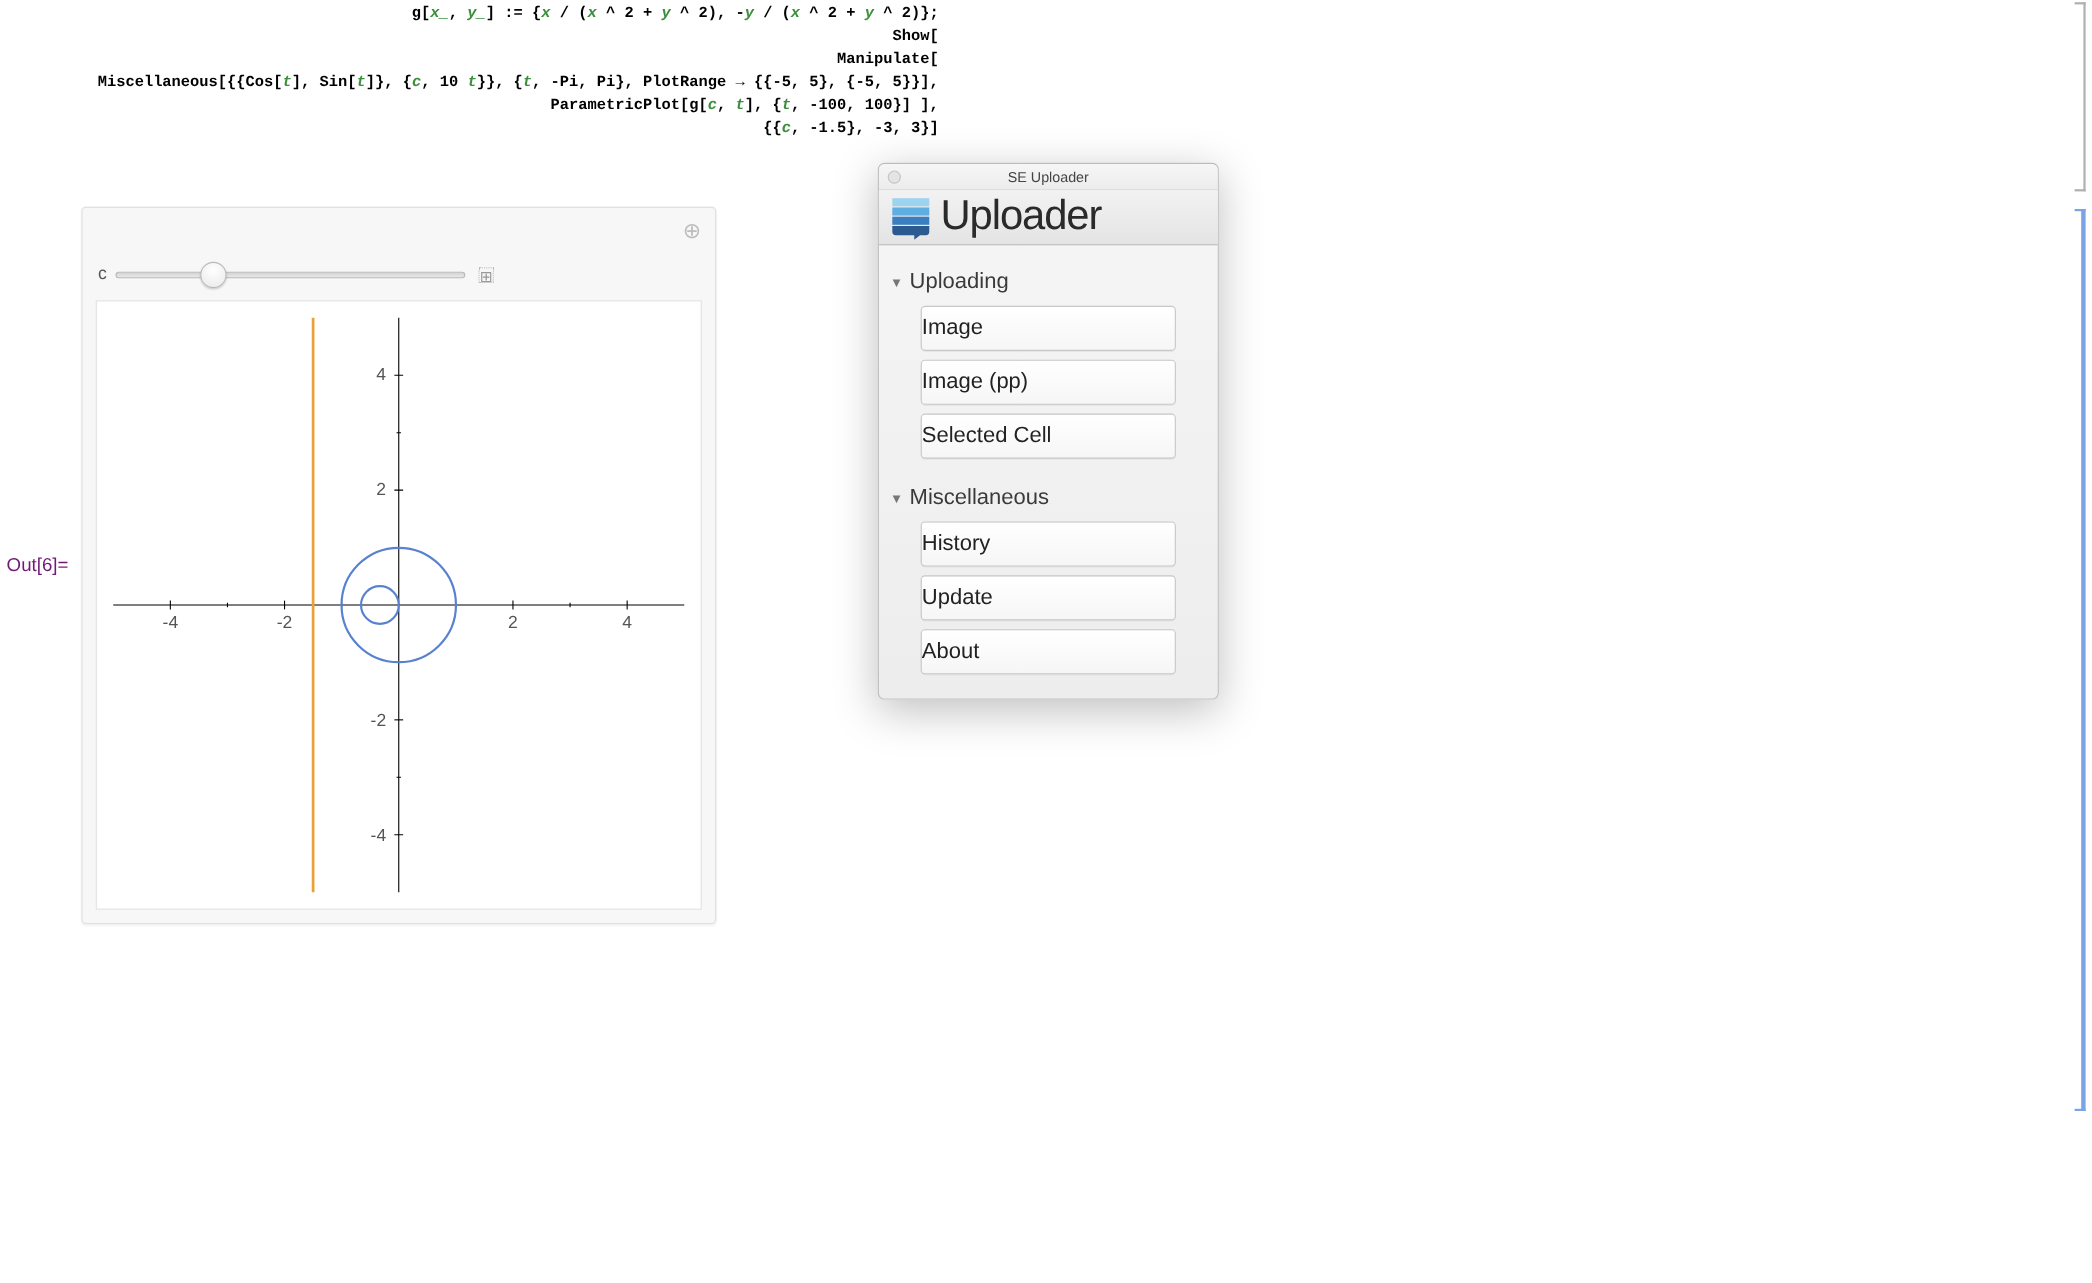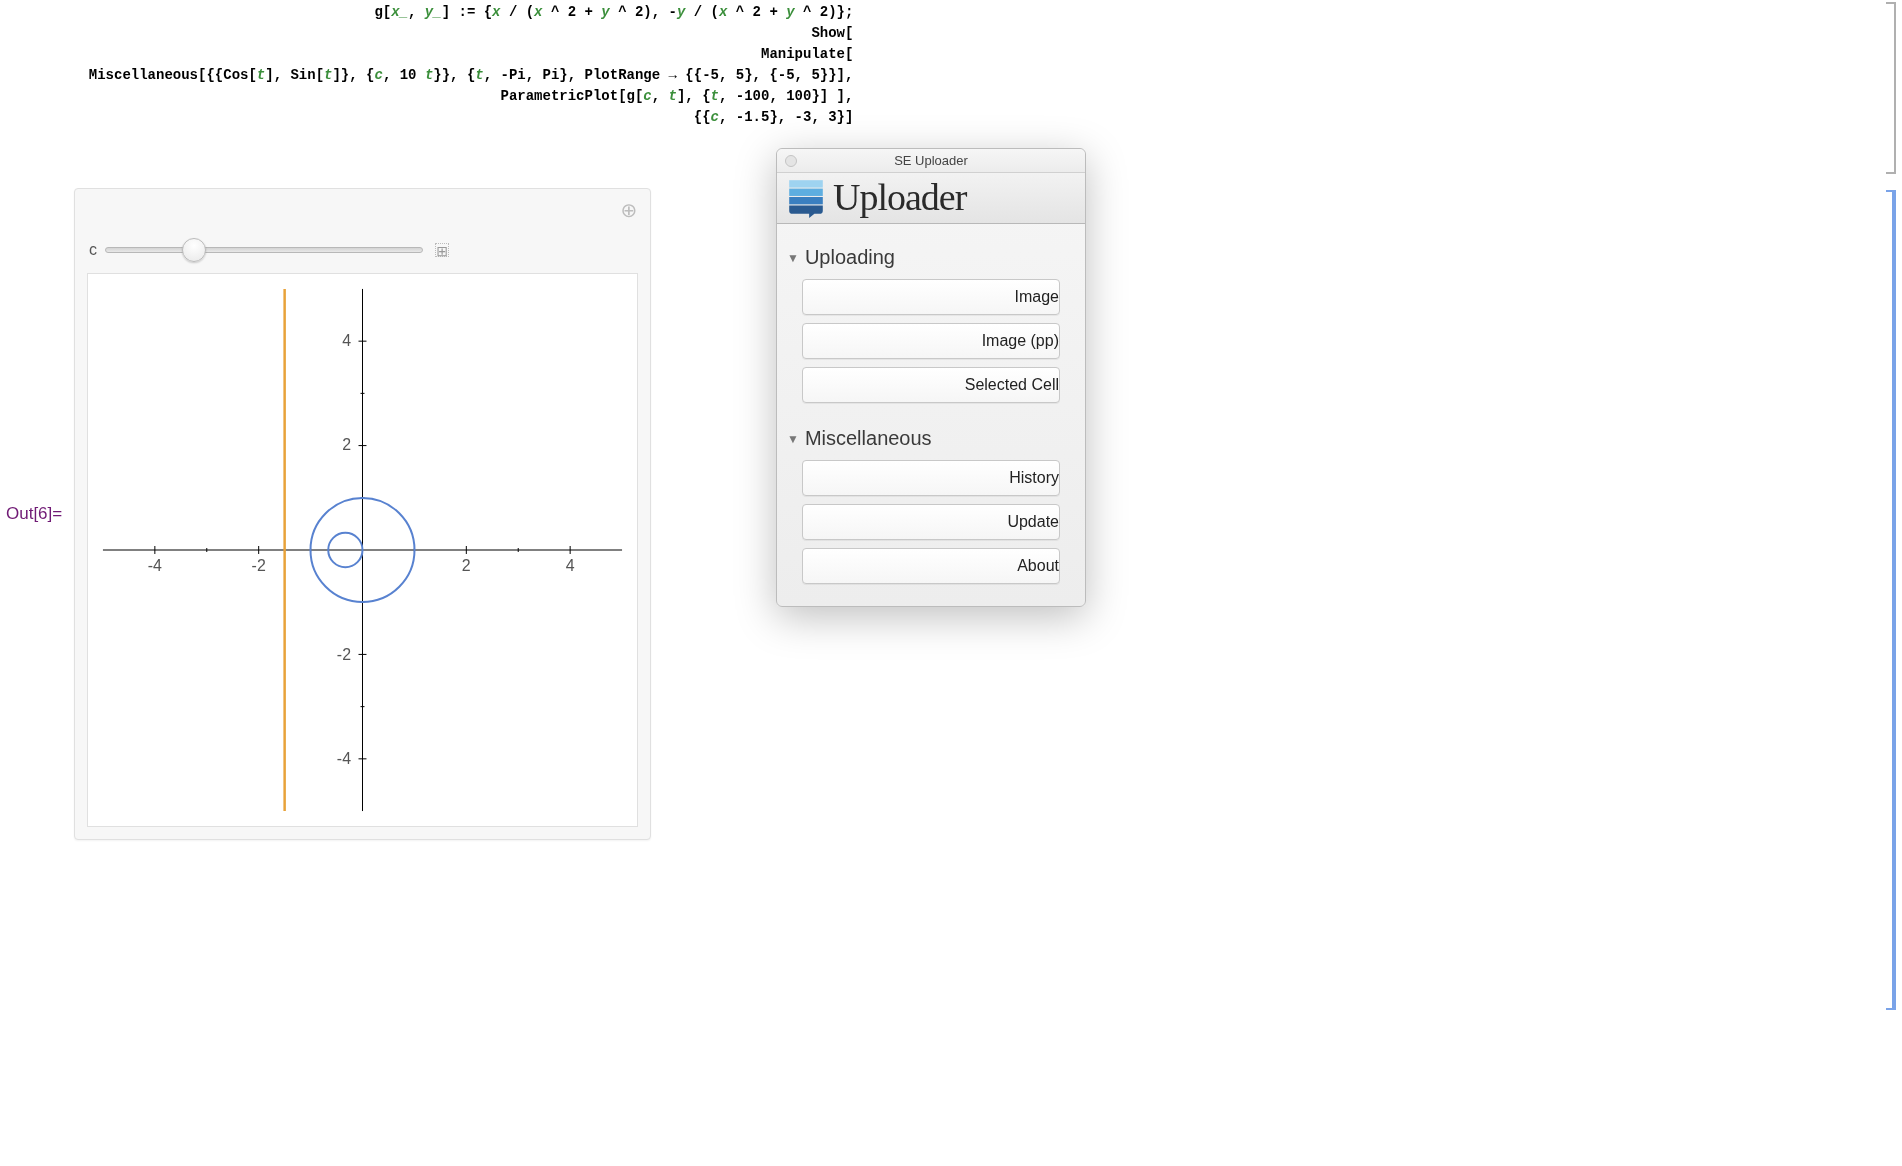--- a/index.html
+++ b/index.html
@@ -143,21 +143,21 @@
       width: 10px;
       height: 820px;
       border-right: 4px solid #7aa3e8;
       border-top: 2px solid #7aa3e8;
       border-bottom: 2px solid #7aa3e8;
     }
 
     
     .uploader-window {
       position: absolute;
-      left: 776px;
+      left: 798px;
       top: 148px;
       width: 310px;
       background: linear-gradient(to bottom, #f6f6f6, #ededed);
       border: 1px solid #bcbcbc;
       border-radius: 6px;
       box-shadow: 0 10px 40px rgba(0,0,0,0.25);
     }
     .uploader-titlebar {
       height: 24px;
       display: flex;
@@ -180,21 +180,20 @@
       text-align: center;
       font-size: 13px;
       color: #444;
     }
     .uploader-header {
       padding: 2px 8px 4px 8px;
       display: flex;
       align-items: center;
       border-bottom: 1px solid #b8b8b8;
       background: linear-gradient(to bottom, #f2f2f2, #e4e4e4);
-      font-family: Liberation Serif, serif;
     }
     .se-logo {
       width: 42px; height: 42px;
       margin-right: 6px;
     }
     .uploader-header-text {
       font-size: 38px;
       color: #2a2a2a;
       font-weight: 400;
       letter-spacing: -1px;
@@ -211,29 +210,29 @@
       margin-top: 6px;
       cursor: pointer;
     }
     .section-header .tri {
       font-size: 12px;
       color: #777;
       margin-right: 6px;
     }
     .upl-button {
       display: block;
-      width: 258px;
+      width: 232px;
       margin: 8px auto;
       padding: 8px 0;
       background: linear-gradient(to bottom, #ffffff, #f6f6f6);
       border: 1px solid #c8c8c8;
       border-radius: 4px;
-      font-size: 16px;
+      font-size: 20px;
       color: #222;
-      text-align: right;
+      text-align: left;
       cursor: pointer;
       box-shadow: 0 1px 0 rgba(0,0,0,0.05);
     }
   </style>
 </head>
 <body>
 
 <div class="code-area">
   <div class="line"><span class="fn"></span><span class="fn">g</span>[<span class="arg">x_</span><span>, </span><span class="arg">y_</span><span>] := {</span><span class="arg">x</span><span> / (</span><span class="arg">x</span><span> ^ 2 + </span><span class="arg">y</span><span> ^ 2), -</span><span class="arg">y</span><span> / (</span><span class="arg">x</span><span> ^ 2 + </span><span class="arg">y</span><span> ^ 2)};</span></div>
   <div class="line"> Show[</div>

